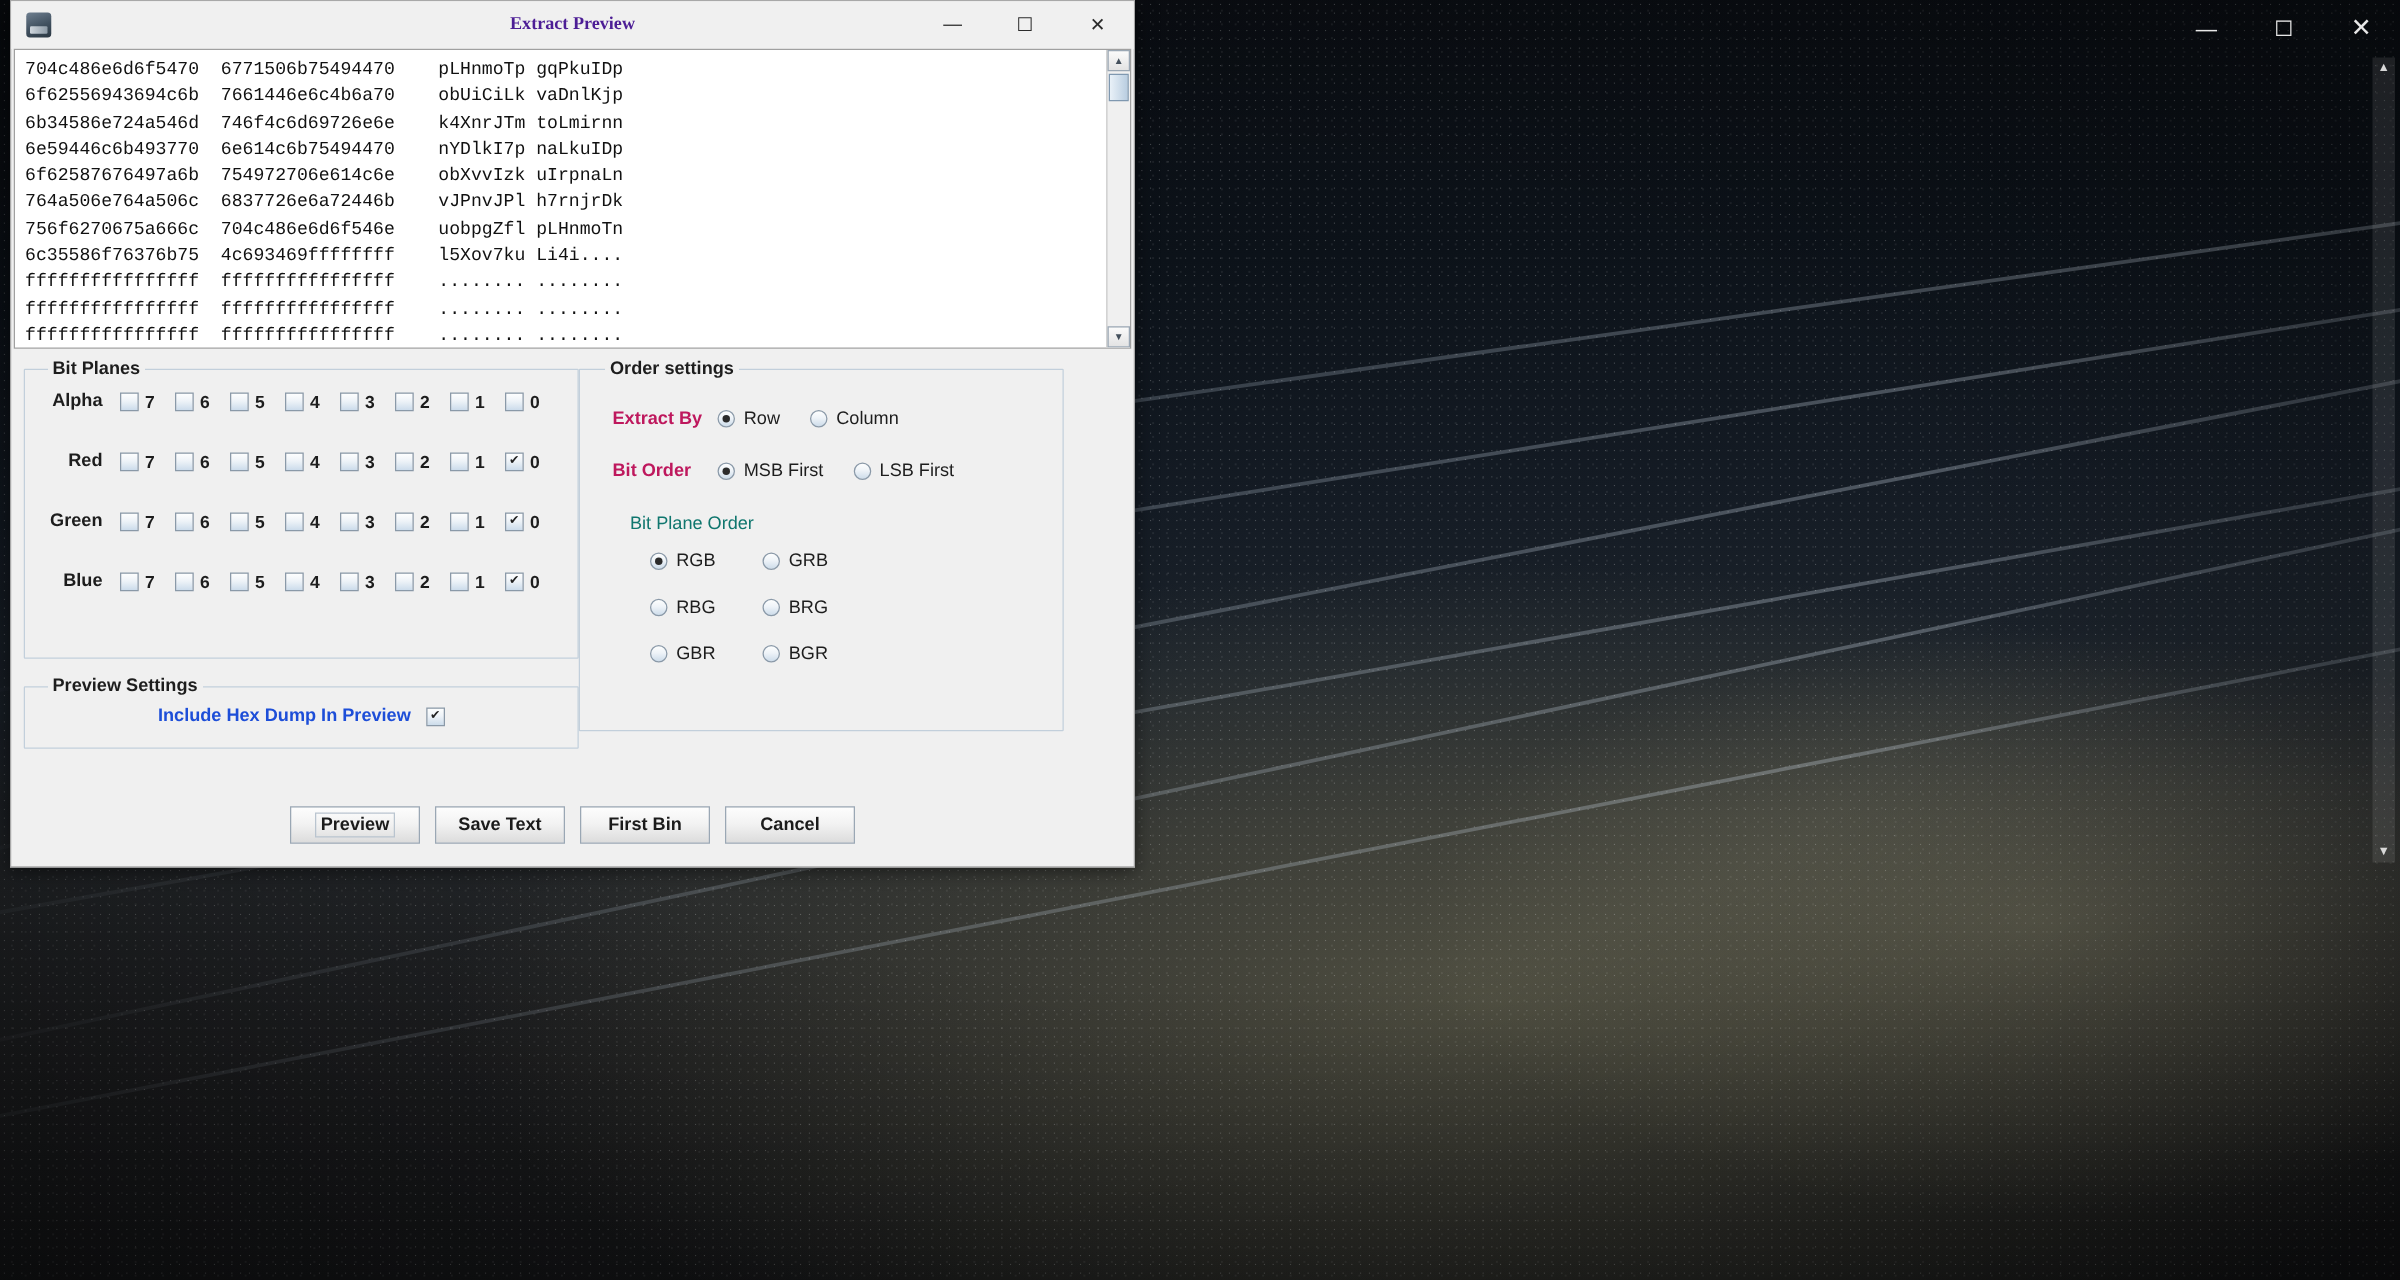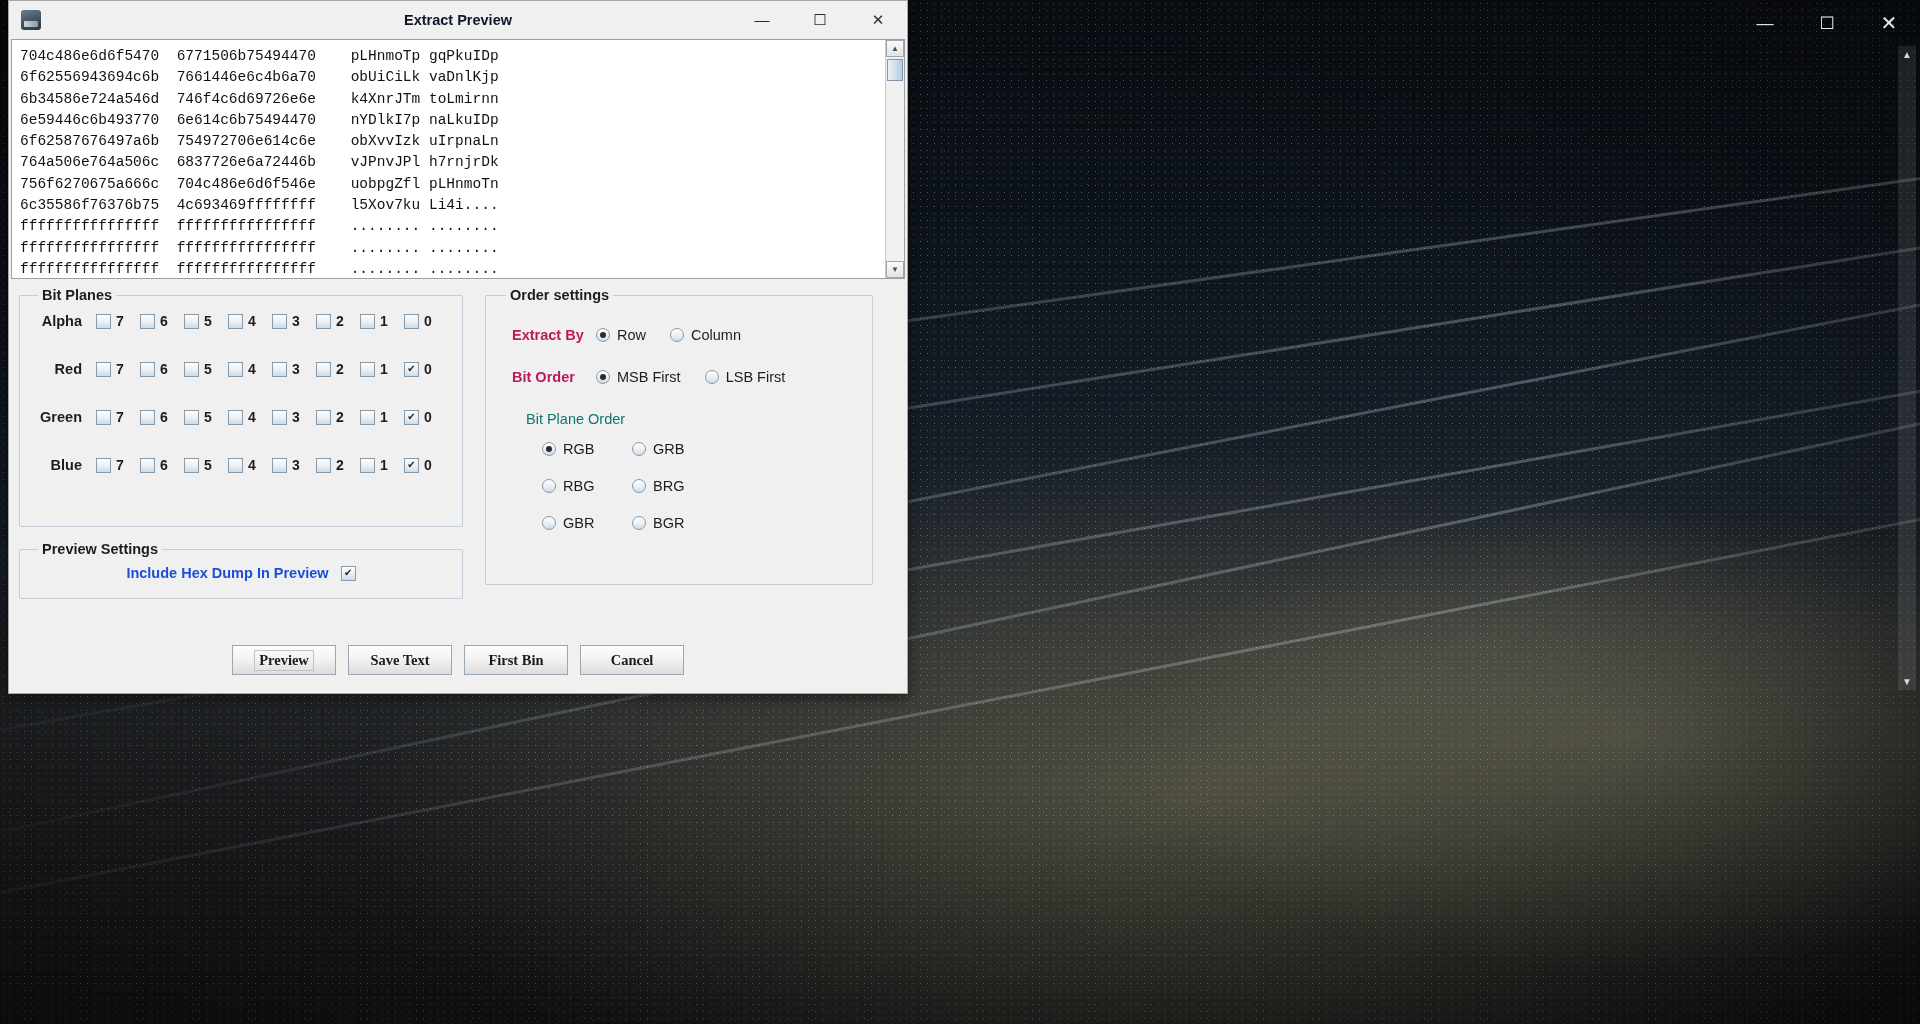--- a/index.html
+++ b/index.html
@@ -79,22 +79,23 @@
     background: linear-gradient(160deg,#6f7f90 0%, #40505f 55%, #2b3742 100%);
     position:relative; flex:0 0 auto;
   }
   #app-icon:after{
     content:""; position:absolute; left:3px; top:11px; width:14px; height:6px;
     background: linear-gradient(90deg,#cfd6dd,#8d9aa6);
     border-radius:1px;
   }
   #title-text {
     position:absolute; left:0; right:0; text-align:center;
-    font-size:14.5px; font-weight:bold; color:#0f172a;
+    font-size:14.5px; font-weight:bold; color:#4c1d95;
     pointer-events:none;
+    font-family:Liberation Serif, serif;
   }
   .win-ctl {
     width:58px; height:38px; display:flex; align-items:center; justify-content:center;
     color:#2b2b2b; font-size:15px; cursor:default;
   }
   #win-ctls { margin-left:auto; display:flex; }
 
   
   #preview-wrap {
     position:relative; margin:0 2px; height:240px;
@@ -123,21 +124,21 @@
     position:absolute; left:1px; top:19px; width:16px; height:22px;
     background:linear-gradient(90deg,#e9f1f8,#b9cde0);
     border:1px solid #7f98b0;
   }
 
   
   #body {
     flex:1 1 auto; padding:8px 10px 0 10px;
     display:flex; flex-direction:column; position:relative;
   }
-  #panels-row { display:flex; gap:22px; align-items:flex-start; }
+  #panels-row { display:flex; align-items:flex-start; }
 
   fieldset.grp {
     border:1px solid #c2cfdb; border-radius:1px;
     margin:0; padding:0;
     background:transparent;
   }
   fieldset.grp > legend {
     font-size:14.5px; font-weight:bold; color:#1d1d1d;
     padding:0 4px; margin-left:6px;
   }
@@ -196,21 +197,20 @@
     position:absolute; left:0; right:0; bottom:18px;
     display:flex; justify-content:center; gap:12px;
   }
   .btn {
     min-width:104px; height:30px; padding:0 14px;
     background:linear-gradient(#fdfdfd 0%, #f2f2f2 48%, #dcdcdc 100%);
     border:1px solid #9aa7b4;
     font-size:14.5px; font-weight:bold; color:#1b1b1b;
     display:flex; align-items:center; justify-content:center;
     cursor:default;
-    font-family:Liberation Serif, serif;
   }
   .btn.focused > span { border:1px solid #b9c4cf; padding:1px 4px; }
 </style>
 </head>
 <body>
 
 <div id="desktop">
   <div id="streaks">
       <i style="left: -120px; top: 700px; transform: rotate(-11deg);"></i>
       <i style="left: -180px; top: 760px; transform: rotate(-10deg);"></i>

